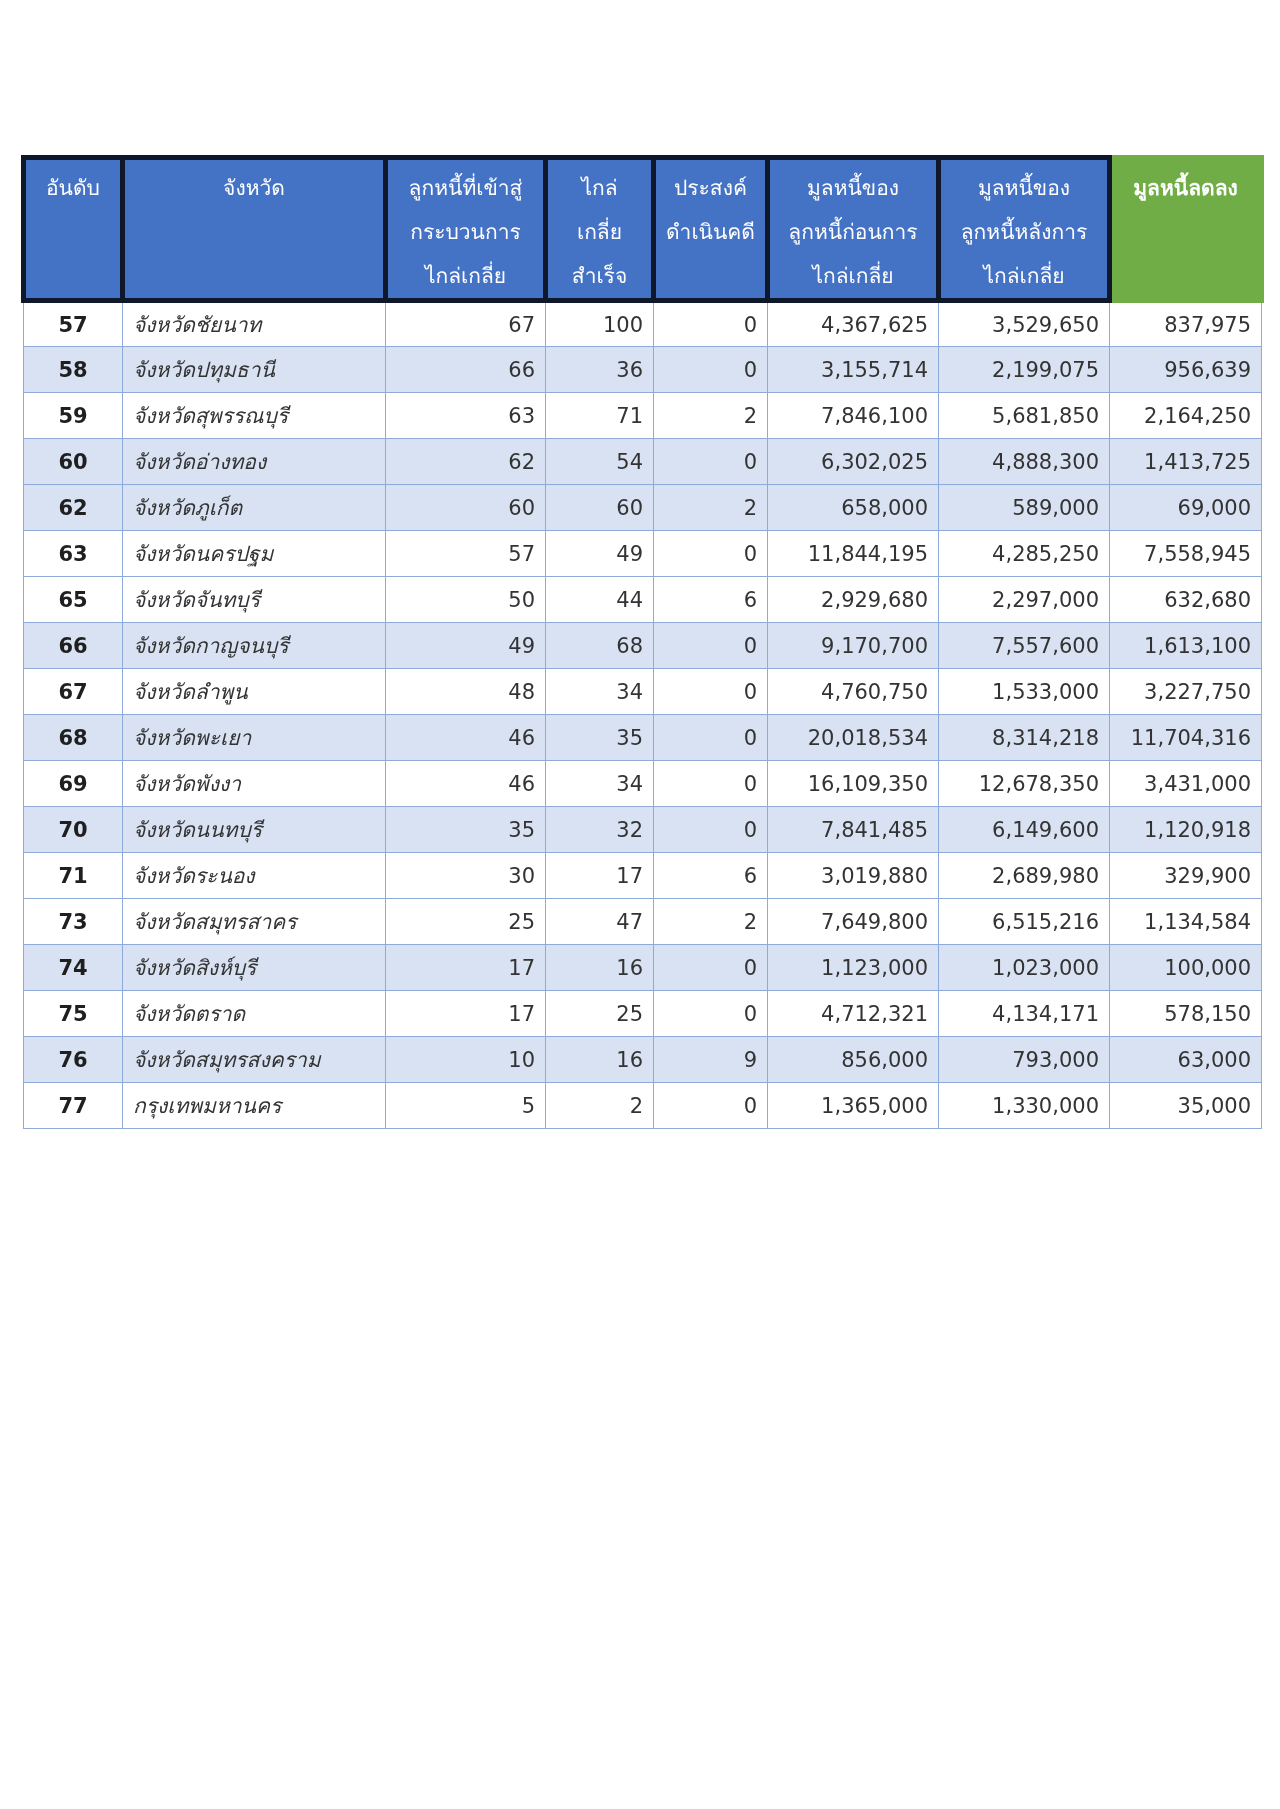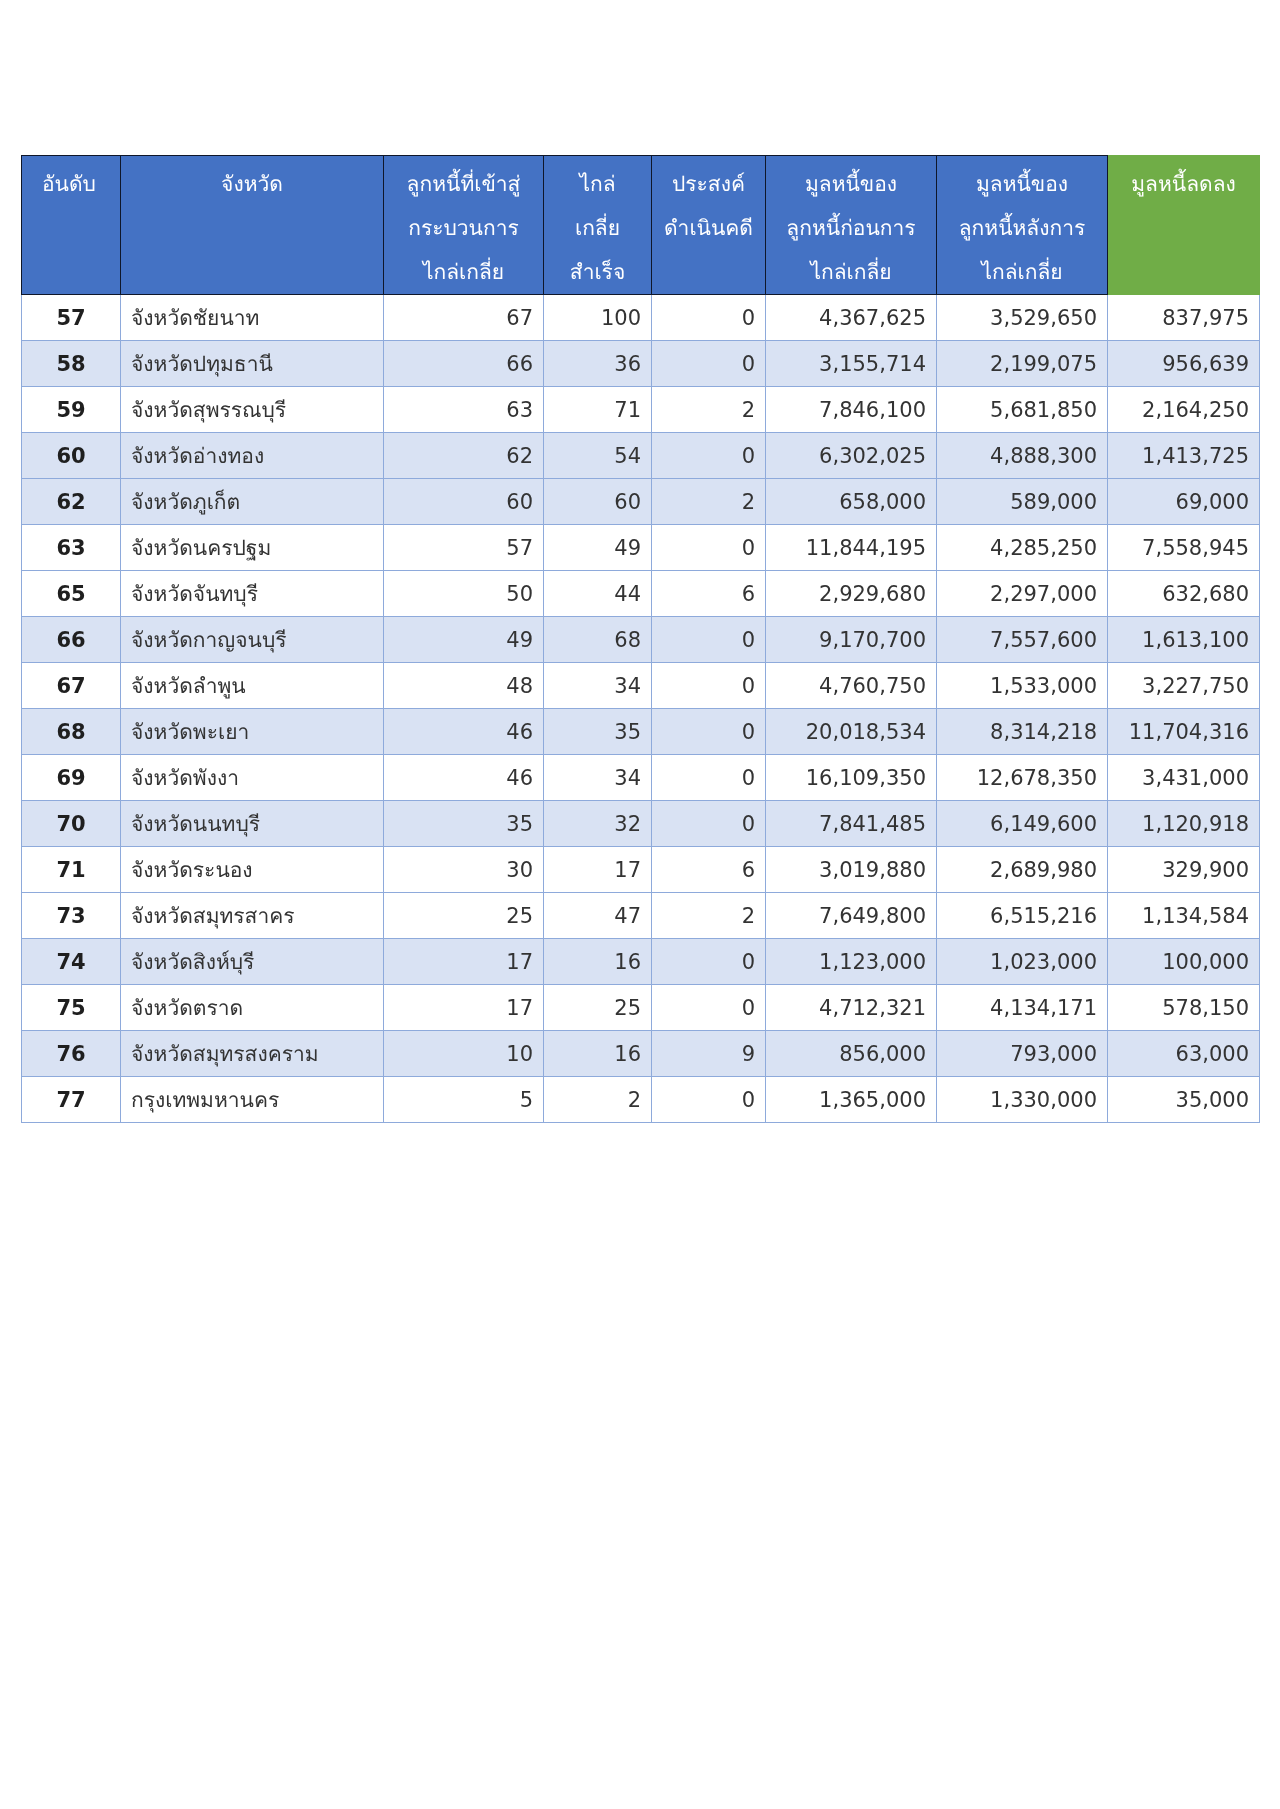--- a/index.html
+++ b/index.html
@@ -42,47 +42,48 @@
     .debt-table thead th {
       background: #4472c4;
       color: #ffffff;
       font-weight: normal;
       vertical-align: top;
       text-align: center;
       height: 135px;
       padding: 6px 4px 0 4px;
       line-height: 44px;
       font-size: 21px;
-      border: 1px solid #0f172a;
+      border: 5px solid #0f172a;
       box-sizing: border-box;
     }
     .debt-table thead th.th-rank { text-align: left; padding-left: 20px; }
     .debt-table thead th.th-reduced {
       background: #70ad47;
       border-color: #70ad47;
+      font-weight: bold;
     }
     .debt-table thead th span.hline { display: block; }
 
     .debt-table tbody td {
       height: 46px;
       box-sizing: border-box;
       border: 1px solid #8eaadb;
       padding: 0 10px;
       white-space: nowrap;
       overflow: hidden;
       color: #333333;
     }
     .debt-table tbody tr.row-even td { background: #ffffff; }
     .debt-table tbody tr.row-odd td { background: #d9e2f3; }
     .debt-table td.td-rank {
       text-align: center;
       font-weight: bold;
       color: #1f1f1f;
     }
-    .debt-table td.td-prov { text-align: left; }
+    .debt-table td.td-prov { text-align: left; font-style: italic; }
     .debt-table td.num { text-align: right; }
     .debt-table tbody tr:last-child td { border-bottom: 1px solid #8eaadb; }
   </style>
 </head>
 <body>
 
 <div class="page">
   <table class="debt-table">
     <colgroup>
       <col class="c-rank">

